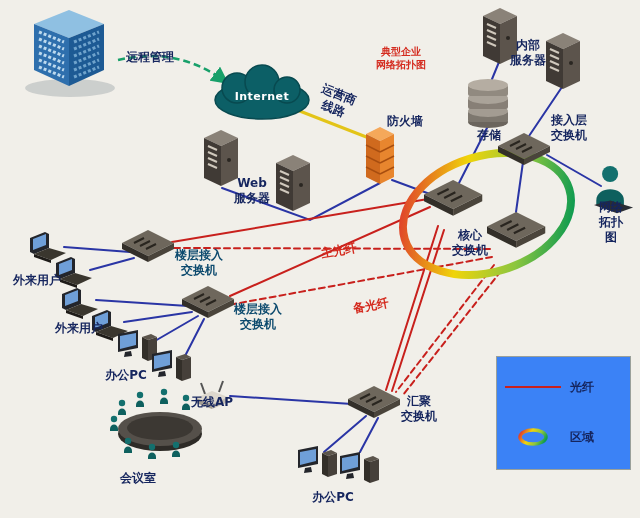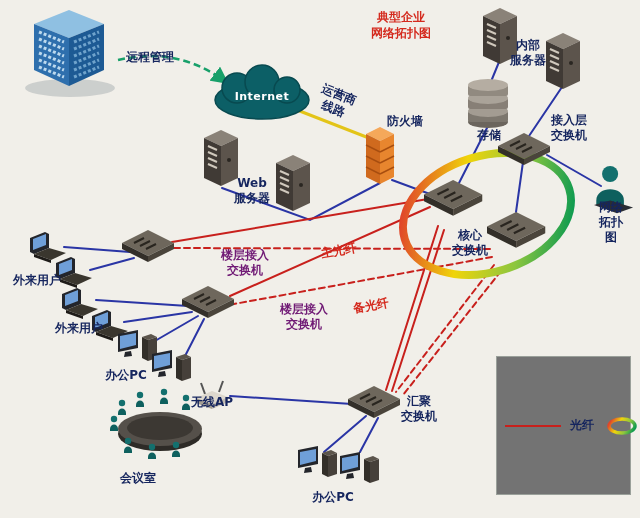--- a/index.html
+++ b/index.html
@@ -2,26 +2,26 @@
 <html><head>
 <meta charset="utf-8">
 <style>
   html,body{margin:0;padding:0;background:#ffffff;}
   .canvas{position:relative;width:640px;height:518px;background:#f1efe9;overflow:hidden;
           font-family:"DejaVu Sans","Liberation Sans",sans-serif;}
   .canvas > svg{position:absolute;left:0;top:0;}
   .lbl{position:absolute;transform:translate(-50%,-50%);font-size:12px;font-weight:bold;
        color:#15255e;white-space:pre-line;text-align:center;line-height:1.25;pointer-events:none;}
   .lbl.red{color:#d42a1e;}
-  .lbl.blue{color:#701a75;margin-left:46px;}
+  .lbl.blue{color:#0c4a6e;}
   .lbl.white{color:#ffffff;font-size:11px;letter-spacing:.5px;}
-  .lbl.title{font-size:12px;color:#d42a1e;line-height:1.3;}
-  .legend{position:absolute;left:496px;top:356px;width:135px;height:139px;background:#737373;
+  .lbl.title{font-size:10px;color:#d42a1e;line-height:1.3;margin-top:32px;}
+  .legend{position:absolute;left:496px;top:356px;width:135px;height:114px;background:#3b82f6;
           border:1px solid #9aa09a;box-sizing:border-box;padding:6px 8px;display:flex;
-          flex-direction:row;justify-content:space-around;}
+          flex-direction:column;justify-content:space-around;}
   .legend-row{display:flex;align-items:center;gap:9px;}
   .sample{width:56px;flex:0 0 56px;display:flex;align-items:center;justify-content:center;}
   .line-sample{width:56px;height:0;border-top:2px solid #c8201c;}
   .line-sample.dashed{border-top-style:dashed;}
   .line-sample.blue{border-top-color:#2a35a5;}
   .legend-label{font-size:12px;font-weight:bold;color:#15255e;white-space:nowrap;}
 </style>
 </head>
 <body>
 

